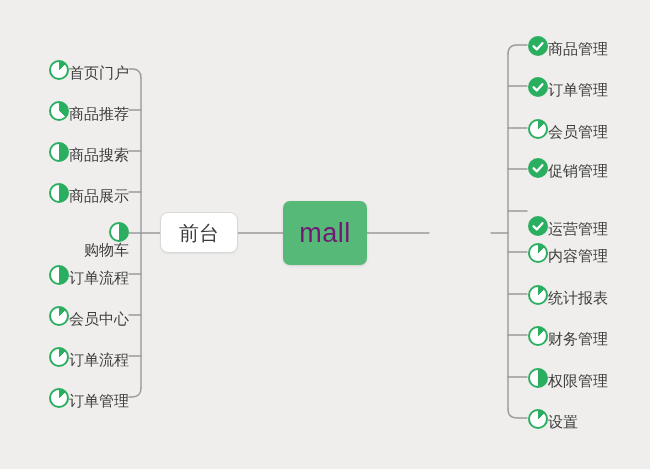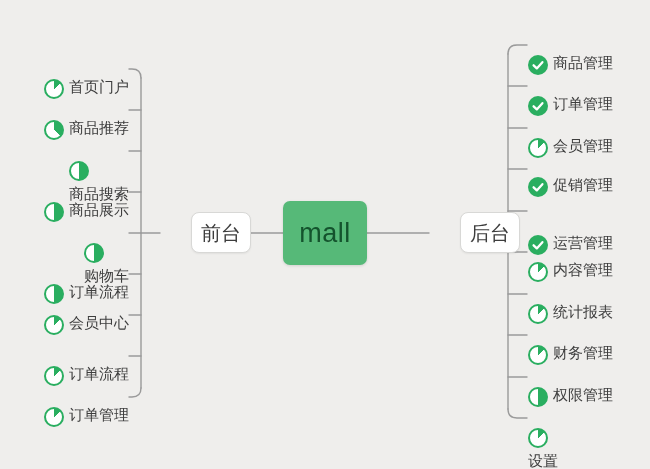--- a/index.html
+++ b/index.html
@@ -6,41 +6,40 @@
     --bg:#efeeec; --green:#2aae60; --node-green:#56b978; --line:#9a9a9a;
     --text:#3d3d3d; --box-bg:#ffffff; --box-border:#d8d8d6;
   }
   html,body{margin:0;padding:0;}
   .canvas{
     position:relative; width:650px; height:469px; background:var(--bg);
     overflow:hidden; font-family:"Liberation Sans",sans-serif;
   }
   #connectors{position:absolute; left:0; top:0;}
   .branch-box{
-    position:absolute; width:60px; height:41px; background:var(--box-bg);
+    position:absolute; width:78px; height:41px; background:var(--box-bg);
     border:1px solid var(--box-border); border-radius:8px;
     display:flex; align-items:center; justify-content:center;
     font-size:20px; color:var(--text); box-shadow:0 1px 2px rgba(0,0,0,.06);
     box-sizing:border-box;
-    margin-left:31px;
   }
   #front-node{left:160px; top:212px;}
   #back-node{left:429px; top:212px;}
   #root-node{
     position:absolute; left:283px; top:201px; width:84px; height:64px;
-    background:var(--node-green); border-radius:7px; color:#14532d;
+    background:var(--node-green); border-radius:7px; color:#701a75;
     display:flex; align-items:center; justify-content:center;
     font-size:27px; letter-spacing:.5px; box-shadow:0 1px 3px rgba(0,0,0,.12);
   }
   .items-layer{position:absolute; top:0; height:100%; width:0;}
   #left-items{right:521px;}
   #right-items{left:528px;}
   .item-row{
-    position:absolute; height:22px; display:flex; align-items:flex-start;
-    gap:5px; font-size:15px; color:var(--text); white-space:nowrap; cursor:default;margin-top:21px;
+    position:absolute; height:22px; display:flex; align-items:flex-end;
+    font-size:15px; color:var(--text); white-space:nowrap; cursor:default;
   }
   .item-row.left{right:0;}
   .item-row.right{left:0;}
   .pie{
     width:16px; height:16px; box-sizing:content-box;
     border:2px solid var(--green); border-radius:50%; background:#fff; flex:0 0 auto;
   }
   .done-icon{flex:0 0 auto; display:block;}
   .node-label{line-height:1;}
 </style>
@@ -78,50 +77,47 @@
     </svg>
 
   <div id="root-node">
     <span class="node-label">mall</span>
   </div>
 
   <div id="front-node" class="branch-box">
     <span class="node-label">前台</span>
   </div>
 
-  <div id="back-node" class="branch-box">
-    <span class="node-label">后台</span>
-  </div>
 
   <div id="left-items" class="items-layer">
       <div class="item-row left" style="top: 58px;">
         <span class="pie" style="background: conic-gradient(rgb(42, 174, 96) 0deg, rgb(42, 174, 96) 45deg, rgb(255, 255, 255) 45deg, rgb(255, 255, 255) 360deg);"></span>
         <span class="node-label">首页门户</span>
       </div>
       <div class="item-row left" style="top: 99px;">
         <span class="pie" style="background: conic-gradient(rgb(42, 174, 96) 0deg, rgb(42, 174, 96) 135deg, rgb(255, 255, 255) 135deg, rgb(255, 255, 255) 360deg);"></span>
         <span class="node-label">商品推荐</span>
       </div>
-      <div class="item-row left" style="top: 140px; flex-direction: column;">
+      <div class="item-row left" style="top: 140px;">
         <span class="pie" style="background: conic-gradient(rgb(42, 174, 96) 0deg, rgb(42, 174, 96) 180deg, rgb(255, 255, 255) 180deg, rgb(255, 255, 255) 360deg);"></span>
         <span class="node-label">商品搜索</span>
       </div>
       <div class="item-row left" style="top: 181px;">
         <span class="pie" style="background: conic-gradient(rgb(42, 174, 96) 0deg, rgb(42, 174, 96) 180deg, rgb(255, 255, 255) 180deg, rgb(255, 255, 255) 360deg);"></span>
         <span class="node-label">商品展示</span>
       </div>
       <div class="item-row left" style="top: 222px; flex-direction: column;">
         <span class="pie" style="background: conic-gradient(rgb(42, 174, 96) 0deg, rgb(42, 174, 96) 180deg, rgb(255, 255, 255) 180deg, rgb(255, 255, 255) 360deg);"></span>
         <span class="node-label">购物车</span>
       </div>
       <div class="item-row left" style="top: 263px;">
         <span class="pie" style="background: conic-gradient(rgb(42, 174, 96) 0deg, rgb(42, 174, 96) 180deg, rgb(255, 255, 255) 180deg, rgb(255, 255, 255) 360deg);"></span>
         <span class="node-label">订单流程</span>
       </div>
-      <div class="item-row left" style="top: 294px;">
+      <div class="item-row left" style="top: 304px;">
         <span class="pie" style="background: conic-gradient(rgb(42, 174, 96) 0deg, rgb(42, 174, 96) 45deg, rgb(255, 255, 255) 45deg, rgb(255, 255, 255) 360deg);"></span>
         <span class="node-label">会员中心</span>
       </div>
       <div class="item-row left" style="top: 345px;">
         <span class="pie" style="background: conic-gradient(rgb(42, 174, 96) 0deg, rgb(42, 174, 96) 45deg, rgb(255, 255, 255) 45deg, rgb(255, 255, 255) 360deg);"></span>
         <span class="node-label">订单流程</span>
       </div>
       <div class="item-row left" style="top: 386px;">
         <span class="pie" style="background: conic-gradient(rgb(42, 174, 96) 0deg, rgb(42, 174, 96) 45deg, rgb(255, 255, 255) 45deg, rgb(255, 255, 255) 360deg);"></span>
         <span class="node-label">订单管理</span>
@@ -169,19 +165,19 @@
         <span class="node-label">统计报表</span>
       </div>
       <div class="item-row right" style="top: 324px;">
         <span class="pie" style="background: conic-gradient(rgb(42, 174, 96) 0deg, rgb(42, 174, 96) 45deg, rgb(255, 255, 255) 45deg, rgb(255, 255, 255) 360deg);"></span>
         <span class="node-label">财务管理</span>
       </div>
       <div class="item-row right" style="top: 366px;">
         <span class="pie" style="background: conic-gradient(rgb(42, 174, 96) 0deg, rgb(42, 174, 96) 180deg, rgb(255, 255, 255) 180deg, rgb(255, 255, 255) 360deg);"></span>
         <span class="node-label">权限管理</span>
       </div>
-      <div class="item-row right" style="top: 407px; flex-direction: column;">
+      <div class="item-row right" style="top: 407px;">
         <span class="pie" style="background: conic-gradient(rgb(42, 174, 96) 0deg, rgb(42, 174, 96) 45deg, rgb(255, 255, 255) 45deg, rgb(255, 255, 255) 360deg);"></span>
         <span class="node-label">设置</span>
       </div>
     </div>
 
 </div>
 
 </body></html>

